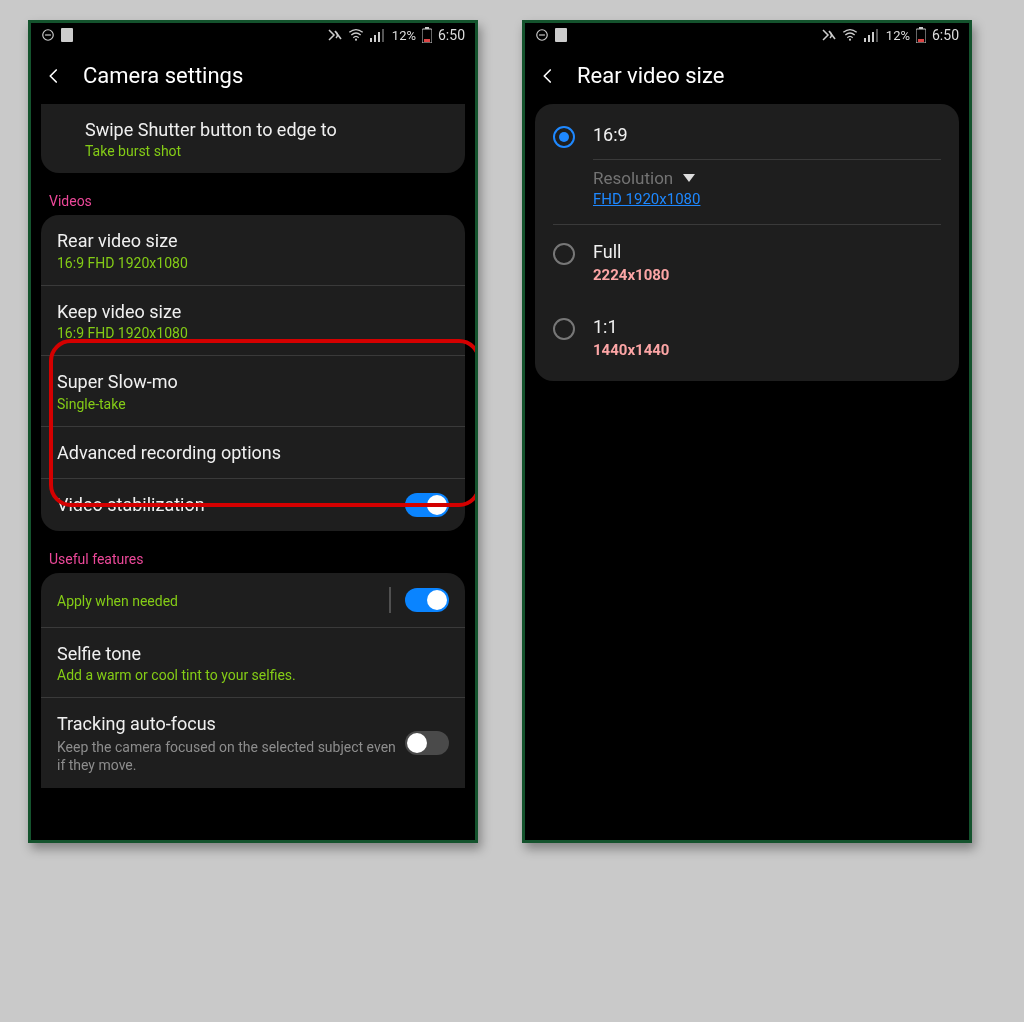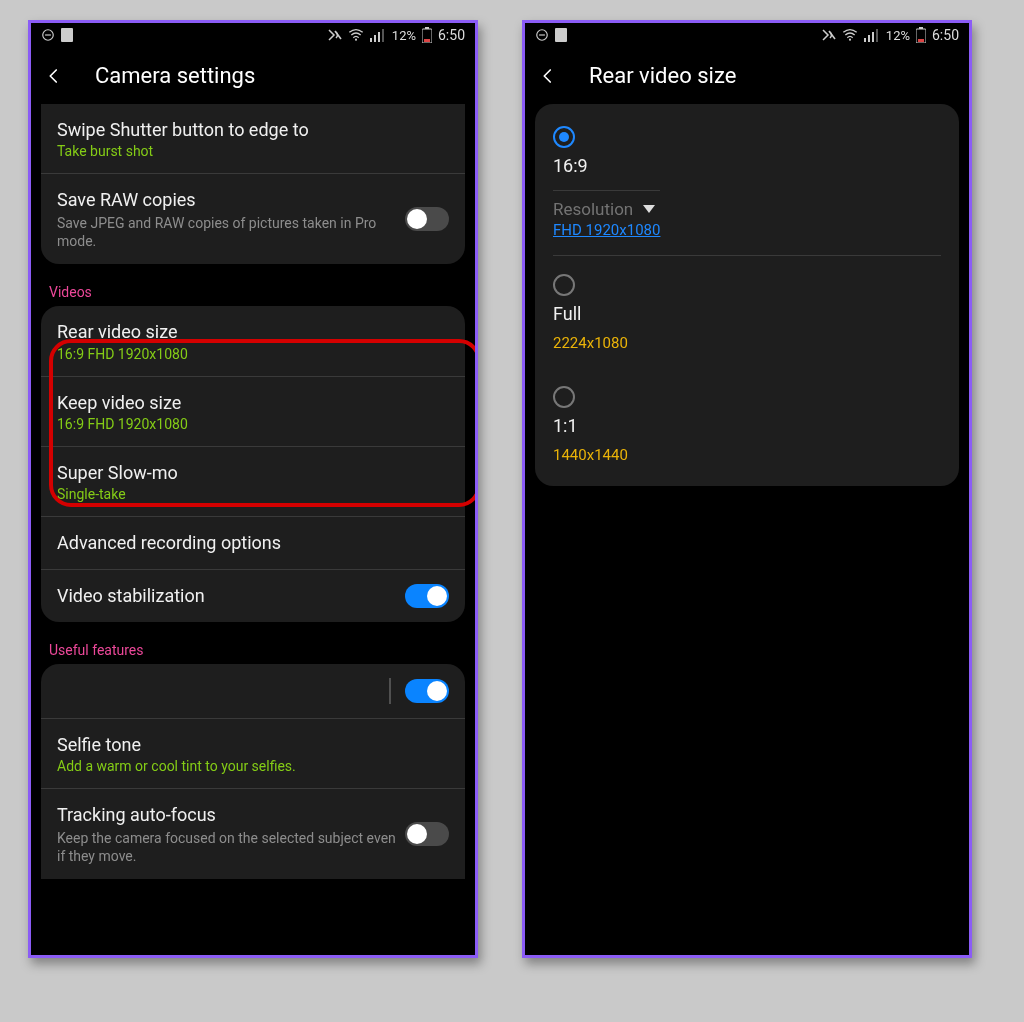--- a/index.html
+++ b/index.html
@@ -9,44 +9,44 @@
     height: 1022px;
     overflow: hidden;
   }
   .stage {
     display: flex;
     gap: 44px;
     padding: 20px 28px;
   }
   .phone {
     width: 450px;
-    height: 938px;
+    height: 823px;
     background: #000;
-    border: 3px solid #8b5cf6;
+    border: 3px solid #14532d;
     box-shadow: 3px 6px 10px rgba(0,0,0,.35);
     position: relative;
     overflow: hidden;
   }
   
   .status-bar {
     height: 24px;
     display: flex;
     align-items: center;
     padding: 0 10px;
     font-size: 14px;
     color: #dcdcdc;
   }
   .status-left { display: flex; gap: 6px; align-items:center; }
   .status-right { margin-left:auto; display:flex; gap:6px; align-items:center; }
   .ic { display:inline-flex; }
   
   .app-header {
     display:flex;
     align-items:center;
-    gap: 32px;
+    gap: 20px;
     padding: 16px 14px 16px 14px;
     color:#fff;
     font-size: 22px;
     font-weight: 400;
   }
   .chev { width:18px; height:18px; }
   
   .group {
     background:#1e1e1e;
     margin: 0 10px 10px 10px;
@@ -80,34 +80,33 @@
   .red-annot {
     position:absolute;
     border: 4px solid #d40000;
     border-radius: 22px;
     pointer-events:none;
   }
   
   .radio-row {
     display:flex;
     align-items:flex-start;
-    gap: 7px;
+    gap: 18px;
     padding: 16px 18px;
-    flex-direction: column;
   }
   .radio-outer {
     width:22px; height:22px; border-radius:50%;
     border:2px solid #777; flex:0 0 auto; margin-top:2px;
     display:flex; align-items:center; justify-content:center;
   }
   .radio-outer.sel { border-color:#1e88ff; }
   .radio-inner { width:10px; height:10px; border-radius:50%; background:#1e88ff; }
   .radio-body { flex:1; }
   .radio-title { color:#f0f0f0; font-size:18px; }
-  .radio-sub   { color:#eab308; font-size:15px; margin-top:10px; }
+  .radio-sub   { color:#fca5a5; font-size:15px; margin-top:4px;font-weight:bold; }
   .hr { height:1px; background:#3a3a3a; margin: 10px 0; }
   .res-block {
     margin-top:14px;
     padding-top:8px;
     border-top:1px solid #3a3a3a;
   }
   .res-head { display:flex; align-items:center; gap:10px; color:#737373; font-size:17px; }
   .res-val { color:#1e88ff; font-size:15px; margin-top:2px;text-decoration:underline; }
   .tri-down {
     width:0; height:0; border-left:6px solid transparent; border-right:6px solid transparent; border-top:8px solid #ddd;
@@ -175,36 +174,27 @@
 
     <div class="app-header">
       <span class="ic">
         <svg class="chev" viewBox="0 0 24 24">
             <path d="M15 4 L7 12 L15 20" stroke="#fff" stroke-width="2.2" fill="none" stroke-linecap="round" stroke-linejoin="round"></path>
           </svg>
       </span>
       <span>Camera settings</span>
     </div>
 
-    <div class="group" style="border-top-left-radius:0;border-top-right-radius:0;">
+    <div class="group" style="border-top-left-radius:0;border-top-right-radius:0;padding-left:28px;">
       <div class="row">
         <div class="col">
           <div class="ttl">Swipe Shutter button to edge to</div>
           <div class="sub-blue">Take burst shot</div>
         </div>
       </div>
-      <div class="row">
-        <div class="col">
-          <div class="ttl">Save RAW copies</div>
-          <div class="sub-gray">Save JPEG and RAW copies of pictures taken in Pro mode.</div>
-        </div>
-        <div class="toggle">
-            <div class="knob"></div>
-          </div>
-      </div>
     </div>
 
     <div class="section-label">Videos</div>
     <div class="group">
       <div class="row">
         <div class="col">
           <div class="ttl">Rear video size</div>
           <div class="sub-blue">16:9 FHD 1920x1080</div>
         </div>
       </div>
@@ -234,20 +224,21 @@
           </div>
       </div>
     </div>
 
     <div class="red-annot" style="left:18px; top:316px; width:432px; height:168px;"></div>
 
     <div class="section-label">Useful features</div>
     <div class="group" style="border-bottom-left-radius:0;border-bottom-right-radius:0;">
       <div class="row">
         <div class="col">
+          <div class="sub-blue">Apply when needed</div>
         </div>
         <div class="vline"></div>
         <div class="toggle on">
             <div class="knob"></div>
           </div>
       </div>
       <div class="row">
         <div class="col">
           <div class="ttl">Selfie tone</div>
           <div class="sub-blue">Add a warm or cool tint to your selfies.</div>

